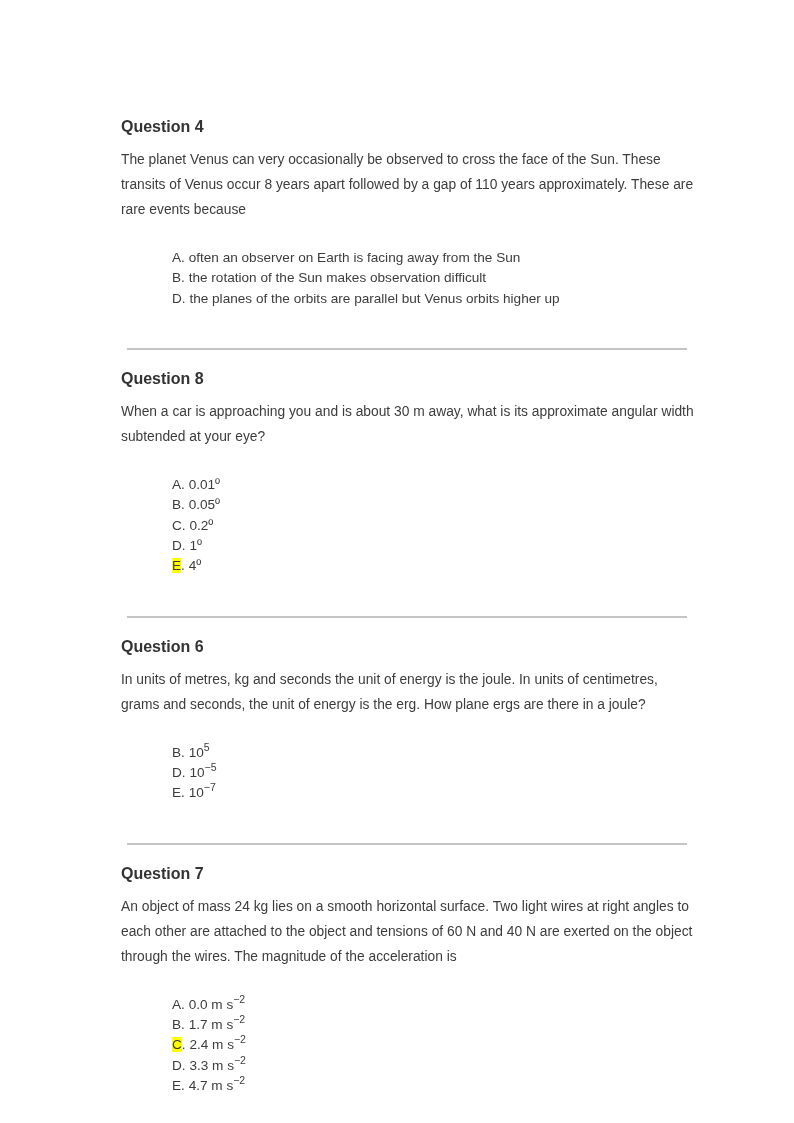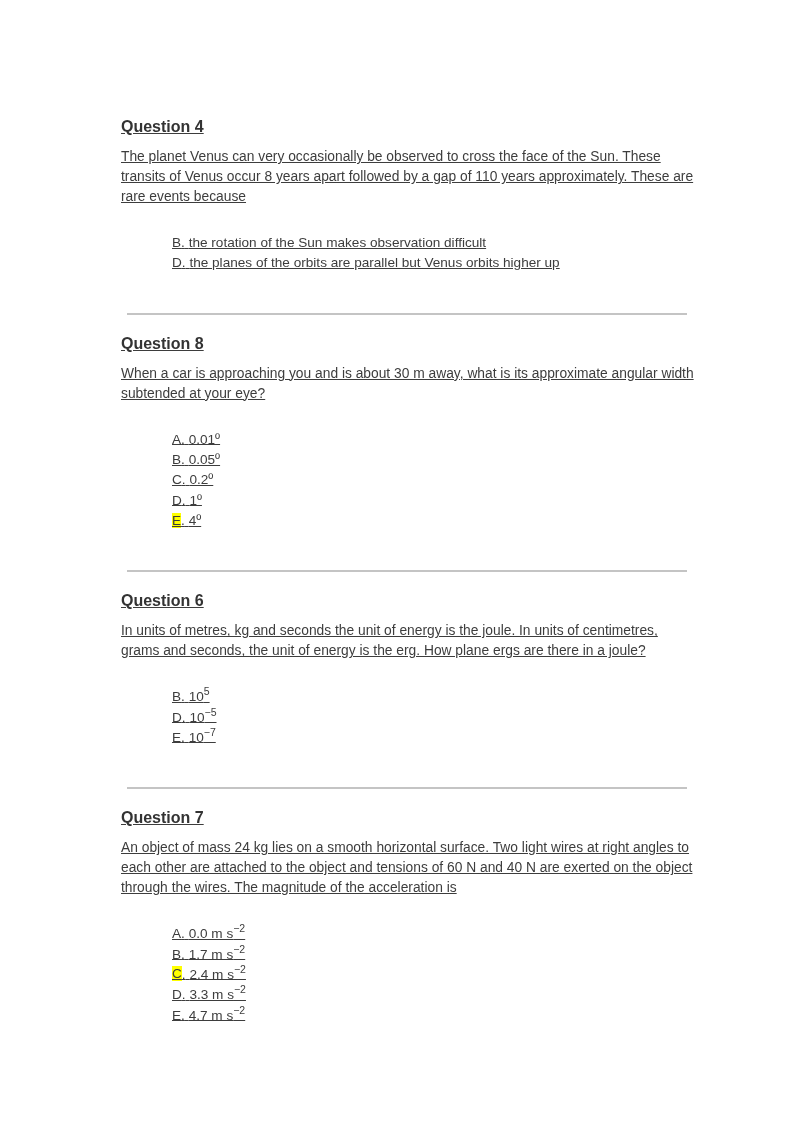--- a/index.html
+++ b/index.html
@@ -11,33 +11,32 @@
     width: 794px;
     height: 1123px;
     overflow: hidden;
     font-family: "Liberation Sans", "DejaVu Sans", sans-serif;
     color: #3d3d3d;
   }
   .page {
     box-sizing: border-box;
     width: 794px;
     padding: 118px 0 0 121px;
-    text-decoration: underline;
   }
   .question { margin: 0; }
   .q-title {
     font-size: 16px;
     line-height: 18px;
     font-weight: 700;
     color: #333333;
     margin: 0 0 11px 0;
   }
   .q-body {
     font-size: 13.8px;
-    line-height: 20px;
+    line-height: 25px;
     margin: 0 0 23px 0;
     width: 575px;
     color: #3d3d3d;
   }
   .q-options {
     list-style: none;
     margin: 0;
     padding: 0 0 0 51px;
     font-size: 13.6px;
     color: #3d3d3d;
@@ -61,20 +60,21 @@
 </style>
 </head>
 <body>
 
 <div class="page">
 
   <section class="question">
     <h2 class="q-title">Question 4</h2>
     <p class="q-body">The planet Venus can very occasionally be observed to cross the face of the Sun. These transits of Venus occur 8 years apart followed by a gap of 110 years approximately. These are rare events because</p>
     <ul class="q-options">
+      <li class="option"><span class="opt-letter">A</span><span class="opt-sep">.</span> <span class="opt-text">often an observer on Earth is facing away from the Sun</span><sup class="opt-sup"></sup></li>
       <li class="option"><span class="opt-letter">B</span><span class="opt-sep">.</span> <span class="opt-text">the rotation of the Sun makes observation difficult</span><sup class="opt-sup"></sup></li>
       <li class="option"><span class="opt-letter">D</span><span class="opt-sep">.</span> <span class="opt-text">the planes of the orbits are parallel but Venus orbits higher up</span><sup class="opt-sup"></sup></li>
     </ul>
   </section>
 
   <hr class="divider">
 
   <section class="question">
     <h2 class="q-title">Question 8</h2>
     <p class="q-body">When a car is approaching you and is about 30 m away, what is its approximate angular width subtended at your eye?</p>

